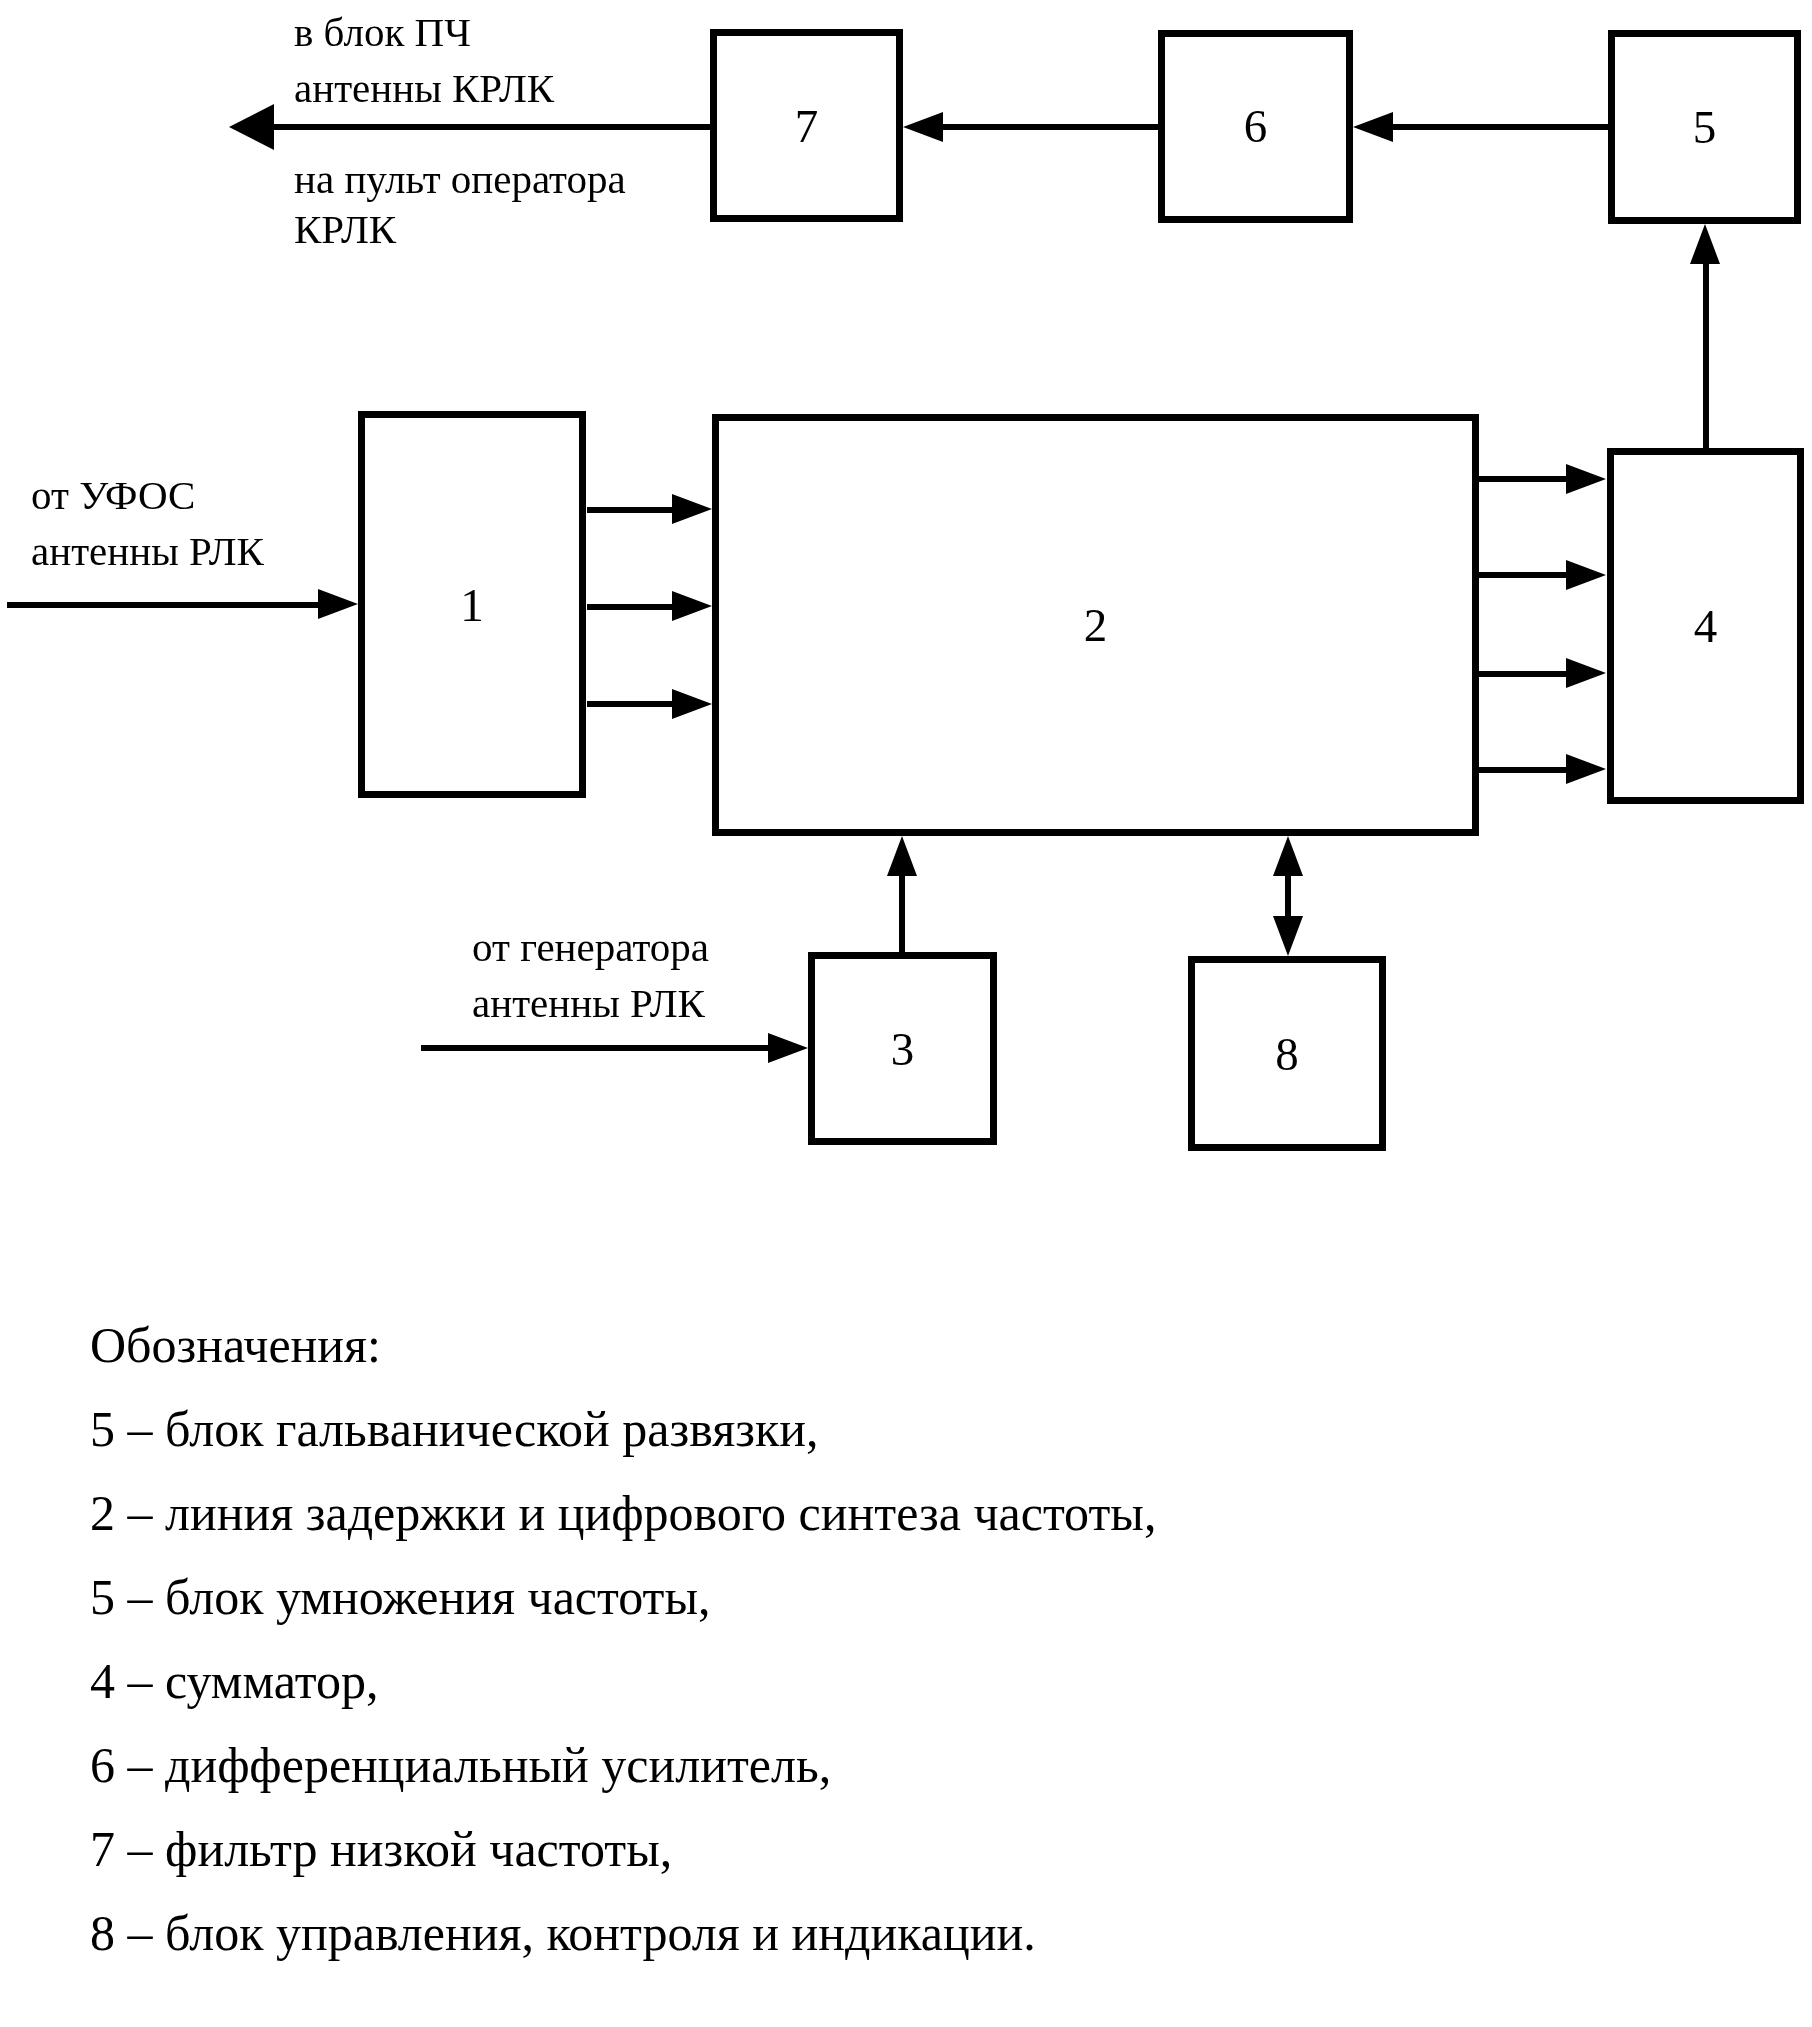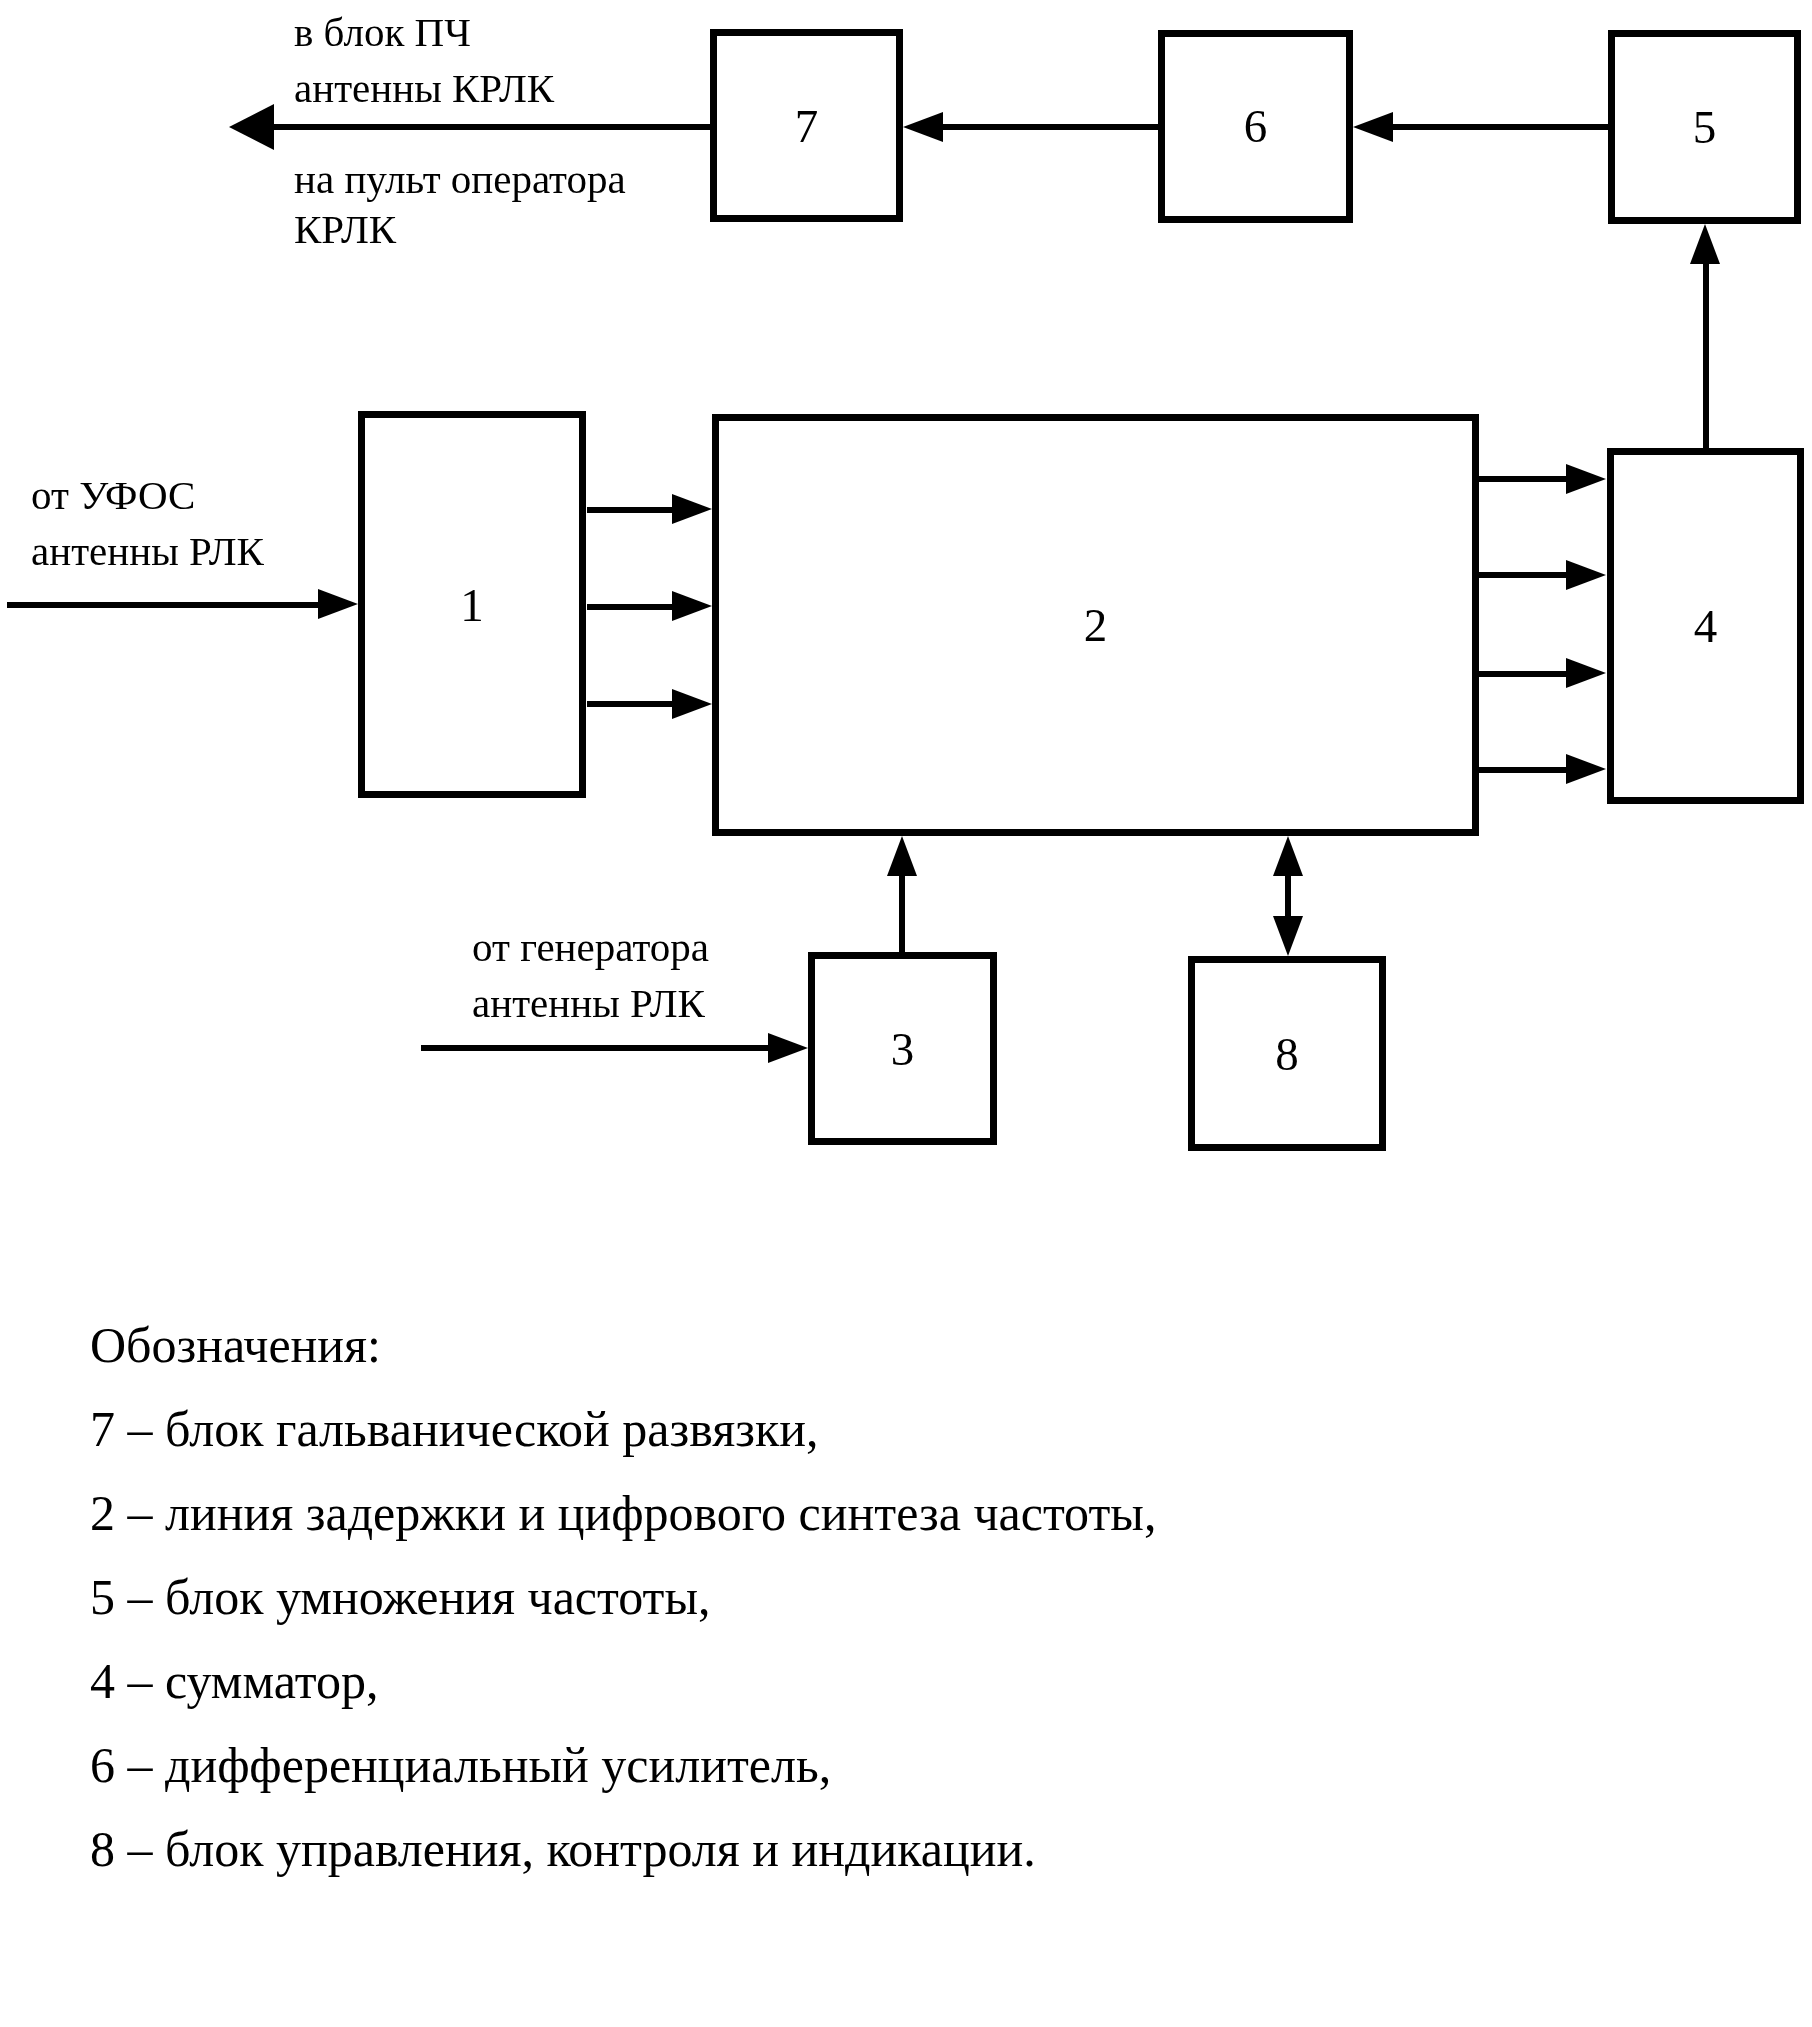--- a/index.html
+++ b/index.html
@@ -129,22 +129,23 @@
     <div>от УФОС</div>
     <div>антенны РЛК</div>
   </div>
   <div class="note" id="note-gen">
     <div>от генератора</div>
     <div>антенны РЛК</div>
   </div>
 
   <div class="legend">
     <div>Обозначения:</div>
-    <div>7 – блок гальванической развязки,</div>
+    <div>5 – блок гальванической развязки,</div>
     <div>2 – линия задержки и цифрового синтеза частоты,</div>
     <div>5 – блок умножения частоты,</div>
     <div>4 – сумматор,</div>
     <div>6 – дифференциальный усилитель,</div>
+    <div>7 – фильтр низкой частоты,</div>
     <div>8 – блок управления, контроля и индикации.</div>
   </div>
 
 </div>
 
 
 </body></html>

